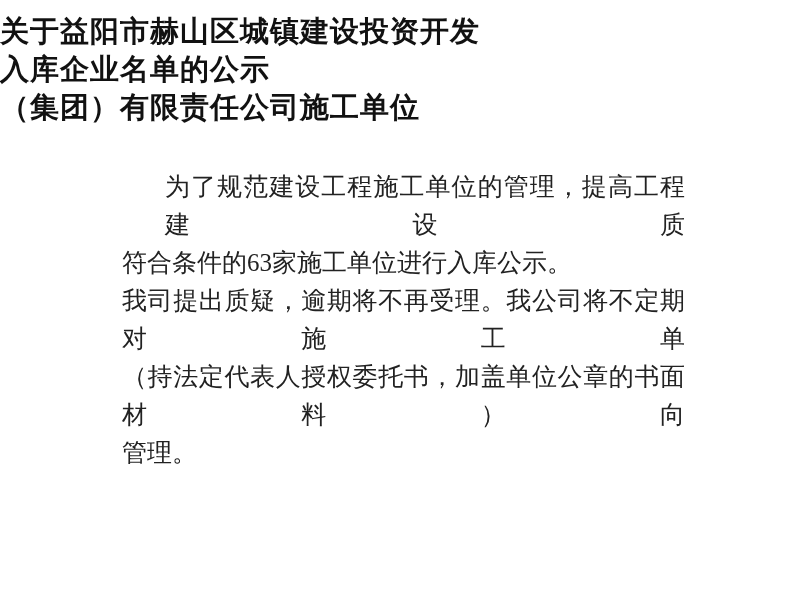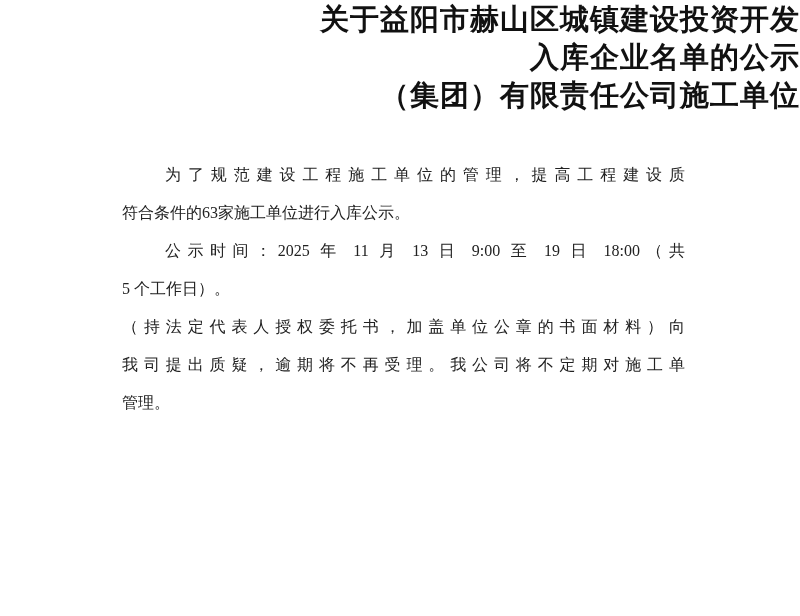--- a/index.html
+++ b/index.html
@@ -10,37 +10,38 @@
   .page {
     position: relative;
     width: 800px;
     height: 616px;
     background: #ffffff;
     overflow: hidden;
     font-family: "Liberation Serif", serif;
     color: #1d1d1d;
   }
   .title-block {
-    text-align: right;
+    padding-top: 12px;
+    text-align: left;
   }
   .title-line {
     font-family: "Liberation Sans", sans-serif;
     font-weight: 700;
     font-size: 29px;
     line-height: 38px;
     color: #111111;
     letter-spacing: 1px;
   }
   .content {
     margin-top: 42px;
     margin-left: 122px;
     width: 563px;
   }
   .line {
-    font-size: 16px;
+    font-size: 25px;
     line-height: 38px;
     text-align: justify;
     text-align-last: justify;
     color: #222222;
   }
   .line.last {
     text-align-last: left;
   }
   .line.indent {
     padding-left: 43px;
@@ -60,26 +61,22 @@
     <div class="title-line">（集团）有限责任公司施工单位</div>
   </div>
 
   <div class="content">
 
     <div class="paragraph">
       <div class="line indent">为了规范建设工程施工单位的管理，提高工程建设质</div>
       <div class="line last">符合条件的63家施工单位进行入库公示。</div>
     </div>
 
-    <div class="paragraph">
-      <div class="line indent">公示时间：2025 年 11 月 13 日 9:00 至 19 日 18:00（共</div>
-      <div class="line last">5 个工作日）。</div>
-    </div>
 
     <div class="paragraph">
+      <div class="line">我司提出质疑，逾期将不再受理。我公司将不定期对施工单</div>
       <div class="line">（持法定代表人授权委托书，加盖单位公章的书面材料）向</div>
-      <div class="line">我司提出质疑，逾期将不再受理。我公司将不定期对施工单</div>
       <div class="line last">管理。</div>
     </div>
 
   </div>
 
 </div>
 
 </body></html>

